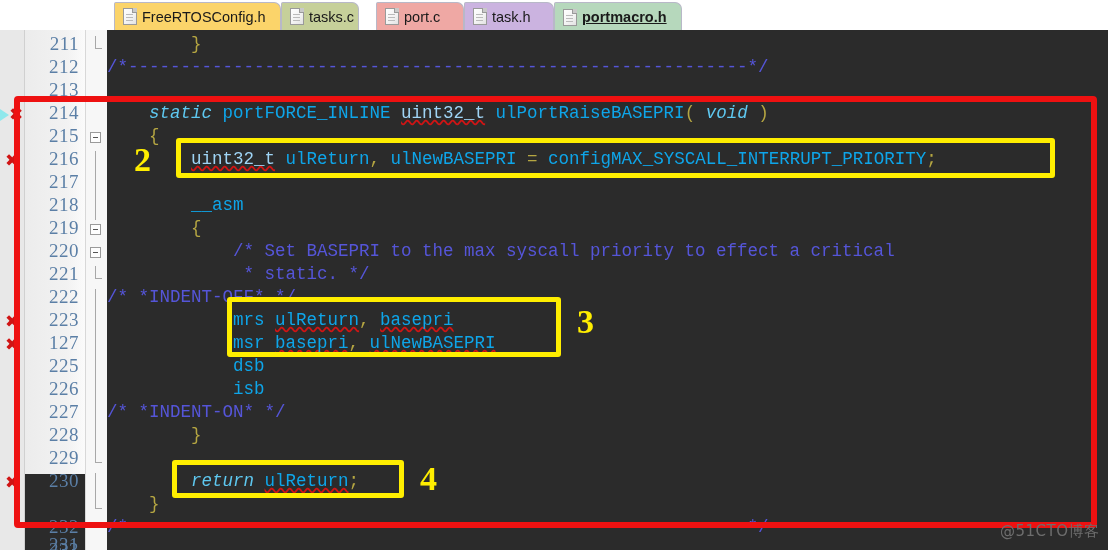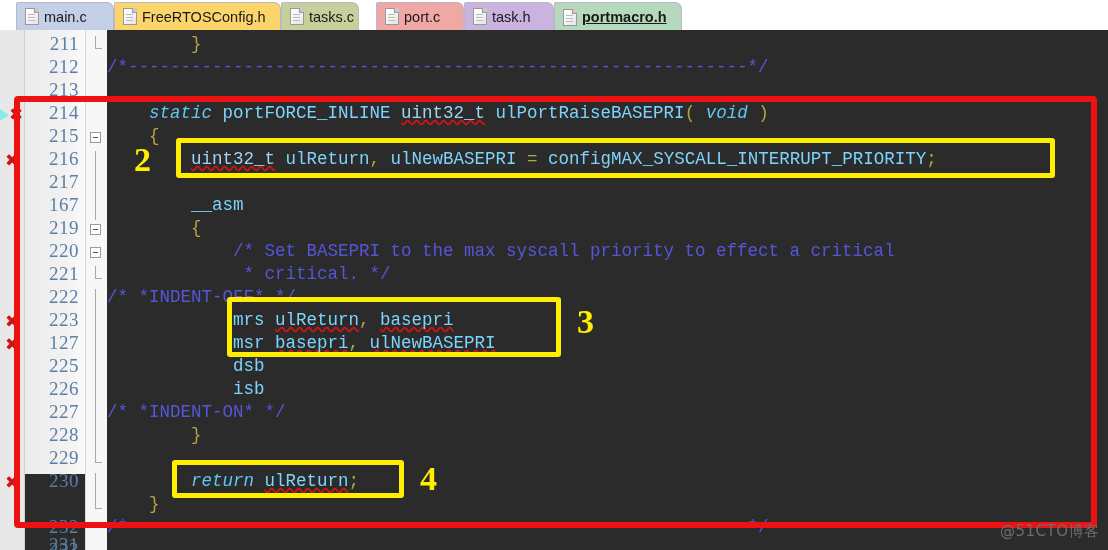--- a/index.html
+++ b/index.html
@@ -171,21 +171,21 @@
     white-space: pre;
     font-family: "Liberation Mono", monospace;
     font-size: 17.5px;
     color: #e6e6e6;
     letter-spacing: 0px;
   }
   .kw   { color: #5ec8f0; font-style: italic; }
   .typ  { color: #9fd4f5; }
   .pun  { color: #b5a642; }
   .cmt  { color: #5555d8; }
-  .id   { color: #7dd3fc; }
+  .id   { color: #0ea5e9; }
   .sq {
     text-decoration: underline wavy #d01414;
     text-decoration-skip-ink: none;
   }
 
   
   .redbox {
     position: absolute;
     border: 6px solid #ee1111;
     border-radius: 4px;
@@ -213,24 +213,20 @@
     font-size: 15px;
     font-family: "DejaVu Sans", sans-serif;
     letter-spacing: 0.5px;
     white-space: nowrap;
   }
 </style>
 </head>
 <body>
 
 <div id="tabbar">
-    <div class="tab" style="left: 16px; width: 98px; background: rgb(196, 207, 232); z-index: 6;">
-      <span class="filepage"></span>
-      <span class="tlabel">main.c</span>
-    </div>
     <div class="tab" style="left: 114px; width: 167px; background: rgb(251, 212, 106); z-index: 5;">
       <span class="filepage"></span>
       <span class="tlabel">FreeRTOSConfig.h</span>
     </div>
     <div class="tab" style="left: 281px; width: 78px; background: rgb(198, 208, 154); z-index: 4;">
       <span class="filepage"></span>
       <span class="tlabel">tasks.c</span>
     </div>
     <div class="tab" style="left: 376px; width: 88px; background: rgb(239, 168, 164); z-index: 3;">
       <span class="filepage"></span>
@@ -256,21 +252,21 @@
       <div class="errx" style="top: 444px;">✖</div>
     </div>
   <div id="gutter">
       <div class="lnum" style="top: 3px;">211</div>
       <div class="lnum" style="top: 26px;">212</div>
       <div class="lnum" style="top: 49px;">213</div>
       <div class="lnum" style="top: 72px;">214</div>
       <div class="lnum" style="top: 95px;">215</div>
       <div class="lnum" style="top: 118px;">216</div>
       <div class="lnum" style="top: 141px;">217</div>
-      <div class="lnum" style="top: 164px;">167</div>
+      <div class="lnum" style="top: 164px;">218</div>
       <div class="lnum" style="top: 187px;">219</div>
       <div class="lnum" style="top: 210px;">220</div>
       <div class="lnum" style="top: 233px;">221</div>
       <div class="lnum" style="top: 256px;">222</div>
       <div class="lnum" style="top: 279px;">223</div>
       <div class="lnum" style="top: 302px;">127</div>
       <div class="lnum" style="top: 325px;">225</div>
       <div class="lnum" style="top: 348px;">226</div>
       <div class="lnum" style="top: 371px;">227</div>
       <div class="lnum" style="top: 394px;">228</div>
@@ -308,21 +304,21 @@
       <div class="cline" style="top: 4px;"><span class="id">        </span><span class="pun">}</span></div>
       <div class="cline" style="top: 27px;"><span class="cmt">/*-----------------------------------------------------------*/</span></div>
       <div class="cline" style="top: 50px;"></div>
       <div class="cline" style="top: 73px;"><span class="id">    </span><span class="kw">static</span><span class="id"> portFORCE_INLINE </span><span class="typ sq">uint32_t</span><span class="id"> ulPortRaiseBASEPRI</span><span class="pun">(</span><span class="id"> </span><span class="kw">void</span><span class="id"> </span><span class="pun">)</span></div>
       <div class="cline" style="top: 96px;"><span class="id">    </span><span class="pun">{</span></div>
       <div class="cline" style="top: 119px;"><span class="id">        </span><span class="typ sq">uint32_t</span><span class="id"> ulReturn</span><span class="pun">,</span><span class="id"> ulNewBASEPRI </span><span class="pun">=</span><span class="id"> configMAX_SYSCALL_INTERRUPT_PRIORITY</span><span class="pun">;</span></div>
       <div class="cline" style="top: 142px;"></div>
       <div class="cline" style="top: 165px;"><span class="id">        __asm</span></div>
       <div class="cline" style="top: 188px;"><span class="id">        </span><span class="pun">{</span></div>
       <div class="cline" style="top: 211px;"><span class="cmt">            /* Set BASEPRI to the max syscall priority to effect a critical</span></div>
-      <div class="cline" style="top: 234px;"><span class="cmt">             * critical. */</span></div>
+      <div class="cline" style="top: 234px;"><span class="cmt">             * static. */</span></div>
       <div class="cline" style="top: 257px;"><span class="cmt">/* *INDENT-OFF* */</span></div>
       <div class="cline" style="top: 280px;"><span class="id">            mrs </span><span class="id sq">ulReturn</span><span class="pun">,</span><span class="id"> </span><span class="id sq">basepri</span></div>
       <div class="cline" style="top: 303px;"><span class="id">            msr </span><span class="id sq">basepri</span><span class="pun">,</span><span class="id"> </span><span class="id sq">ulNewBASEPRI</span></div>
       <div class="cline" style="top: 326px;"><span class="id">            dsb</span></div>
       <div class="cline" style="top: 349px;"><span class="id">            isb</span></div>
       <div class="cline" style="top: 372px;"><span class="cmt">/* *INDENT-ON* */</span></div>
       <div class="cline" style="top: 395px;"><span class="id">        </span><span class="pun">}</span></div>
       <div class="cline" style="top: 418px;"></div>
       <div class="cline" style="top: 441px;"><span class="id">        </span><span class="kw">return</span><span class="id"> </span><span class="id sq">ulReturn</span><span class="pun">;</span></div>
       <div class="cline" style="top: 464px;"><span class="id">    </span><span class="pun">}</span></div>

